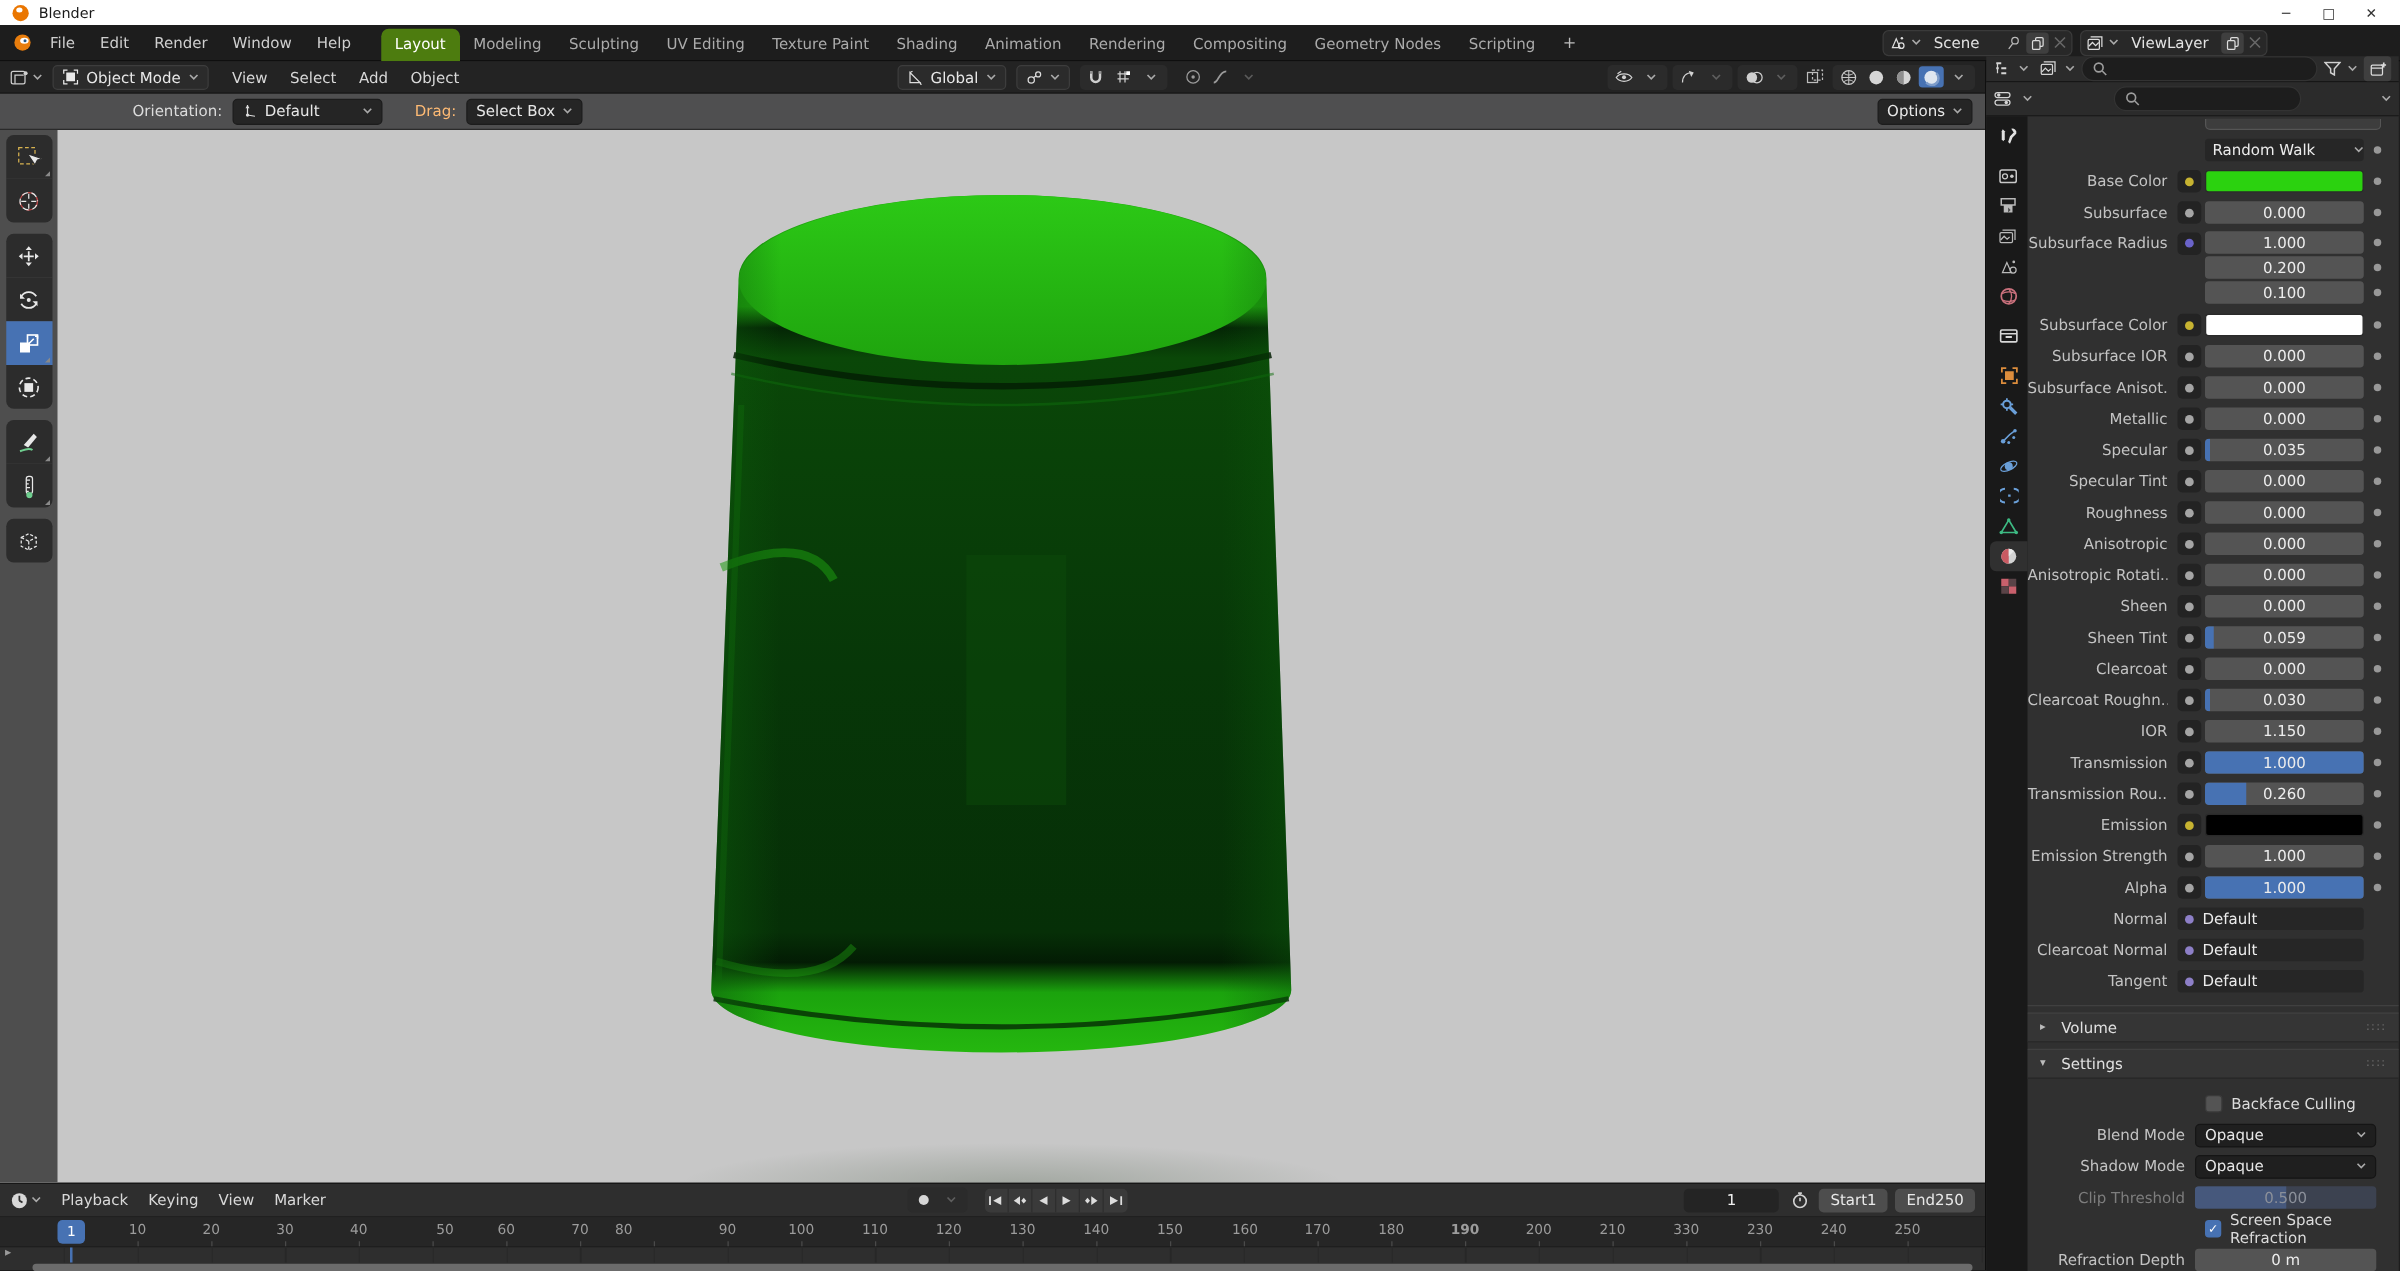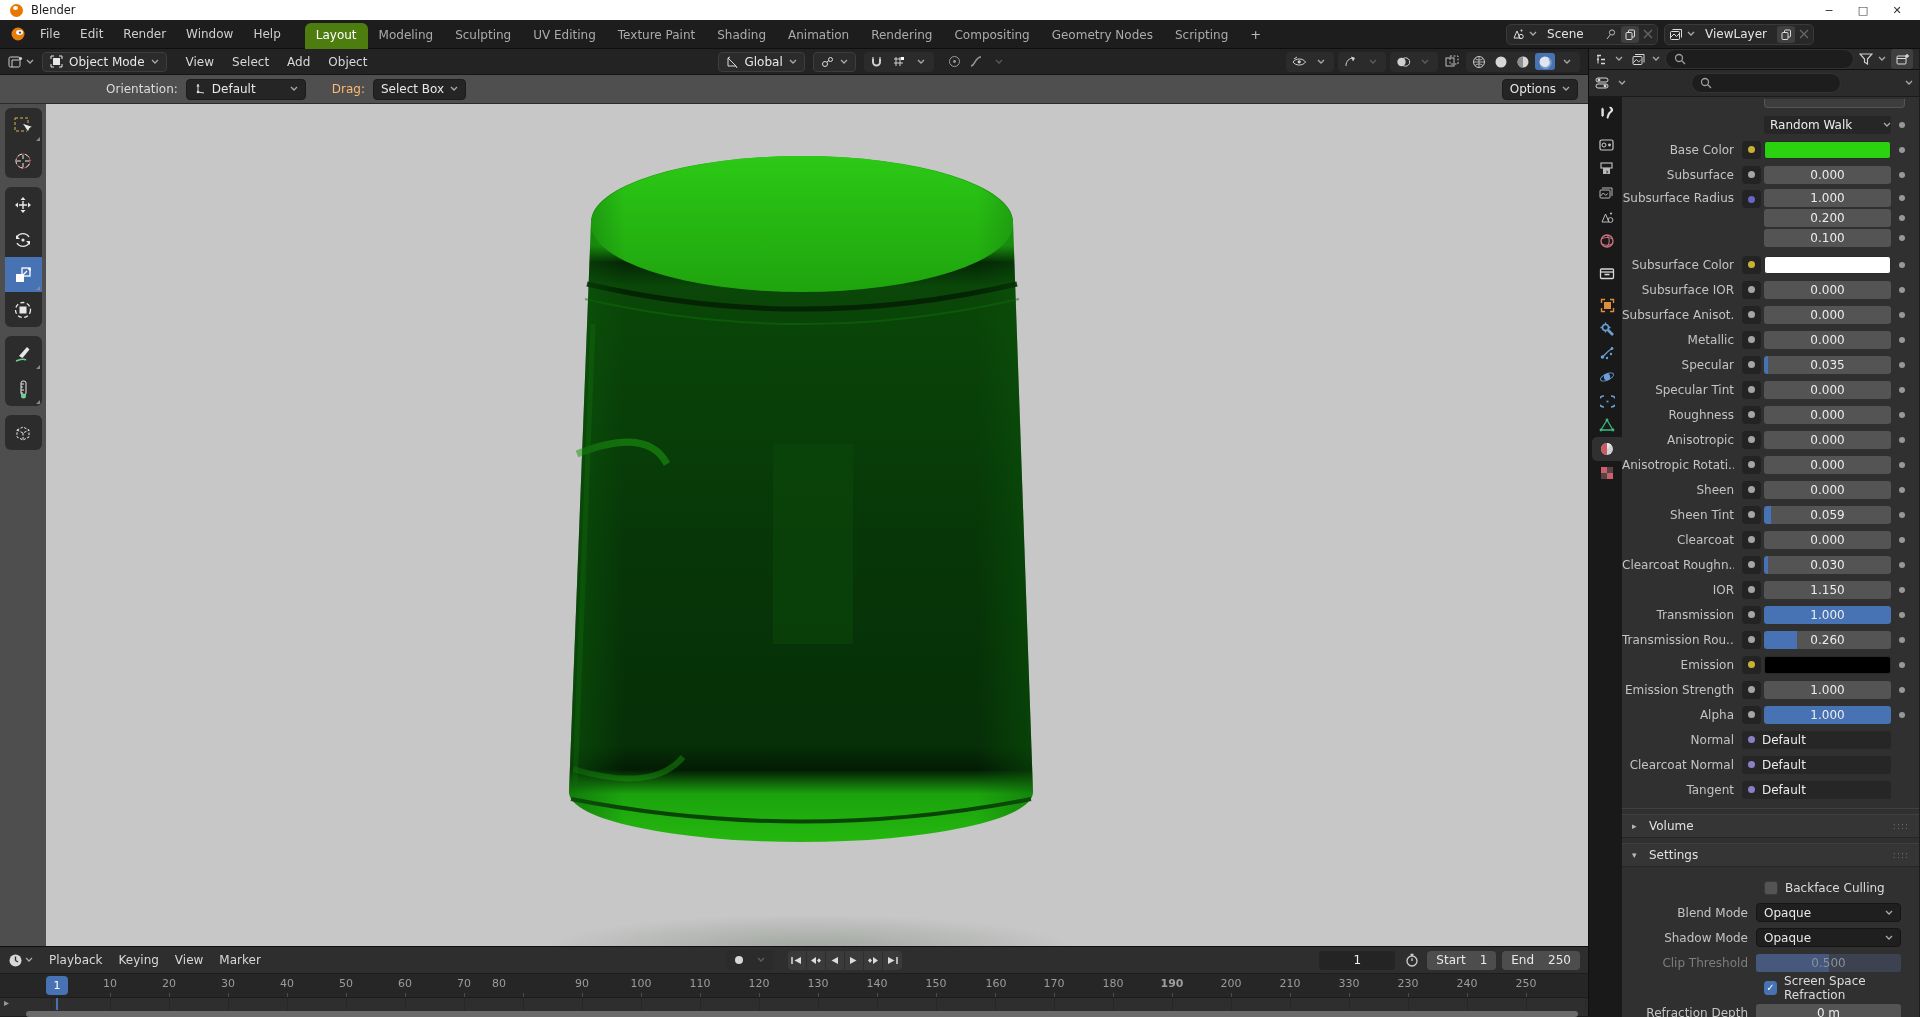--- a/index.html
+++ b/index.html
@@ -30,21 +30,21 @@
   .id-block { display:flex; align-items:center; background:#282828; border:1px solid #3a3a3a;
     border-radius:5px; height:21px; padding:0 4px; gap:4px; }
   .id-block .name { color:#e3e3e3; padding:0 6px; min-width:60px; }
   .mini-btn { width:18px; height:17px; display:flex; align-items:center; justify-content:center;
     background:#3f3f3f; border-radius:3px; color:#d0d0d0; }
   .ghost { opacity:.55; }
 
   
   .main { display:flex; height:967px; }
   .left-col { width:1589px; display:flex; flex-direction:column; border-right:1px solid #0f0f0f; }
-  .right-col { width:330px; display:flex; flex-direction:column; }
+  .right-col { width:330px; display:flex; flex-direction:column;justify-content:center; }
 
   
   .vp-header { height:26px; background:#232323; display:flex; align-items:center; padding:0 8px;
     border-bottom:1px solid #151515; gap:2px; }
   .vph-menu { padding:3px 9px; color:#d8d8d8; }
   .dd { display:flex; align-items:center; gap:6px; background:#2b2b2b; border:1px solid #3d3d3d;
     border-radius:4px; height:20px; padding:0 7px; color:#e8e8e8; }
   .icon { display:inline-flex; align-items:center; justify-content:center; }
   .vph-right { margin-left:auto; display:flex; align-items:center; gap:4px; }
   .seg { display:flex; align-items:center; gap:2px; background:#2b2b2b; border-radius:4px; padding:1px 3px; height:20px; }
@@ -78,21 +78,21 @@
   
   .timeline { height:70px; background:#2e2e2e; border-top:1px solid #101010; display:flex; flex-direction:column; }
   .tl-header { height:27px; display:flex; align-items:center; padding:0 8px; gap:2px; border-bottom:1px solid #1d1d1d; }
   .tl-menu { padding:3px 8px; color:#d8d8d8; }
   .play-group { display:flex; background:#3a3a3a; border-radius:4px; overflow:hidden; margin-left:12px; }
   .pbtn { width:19px; height:19px; display:flex; align-items:center; justify-content:center; border-right:1px solid #2e2e2e; }
   .pbtn:last-child { border-right:none; }
   .frame-field { margin-left:auto; width:76px; height:19px; background:#242424; border-radius:4px;
     display:flex; align-items:center; justify-content:center; color:#f0f0f0; }
   .range-field { height:19px; background:#4d4d4d; border-radius:4px; display:flex; align-items:center;
-    padding:0 9px; gap:14px; color:#e8e8e8; }
+    padding:0 9px; color:#e8e8e8; }
   .tl-ruler { position:relative; height:24px; background:#262626; border-bottom:1px solid #1c1c1c; }
   .tick { position:absolute; top:3px; transform:translateX(-50%); color:#9c9c9c; font-size:11px; }
   .tickline { position:absolute; bottom:0; width:1px; height:4px; background:#4a4a4a; }
   .playhead { position:absolute; left:46px; top:2px; width:22px; height:19px; background:#4772b3;
     border-radius:4px; color:#fff; display:flex; align-items:center; justify-content:center; font-size:11px; }
   .tl-channels { position:relative; height:12px; background:#2e2e2e;
     background-image:repeating-linear-gradient(90deg, #272727 0 1px, transparent 1px 59px);
     background-position:51px 0; }
   .playline { position:absolute; left:56px; top:0; width:2px; height:100%; background:#4772b3; }
   .tl-scroll { position:relative; flex:1; }
@@ -668,21 +668,21 @@
               <span>1</span>
             </div>
         <span class="tick" style="left: 110px;">10</span>
             <span class="tickline" style="left: 110px;"></span>
             <span class="tick" style="left: 169px;">20</span>
             <span class="tickline" style="left: 169px;"></span>
             <span class="tick" style="left: 228px;">30</span>
             <span class="tickline" style="left: 228px;"></span>
             <span class="tick" style="left: 287px;">40</span>
             <span class="tickline" style="left: 287px;"></span>
-            <span class="tick" style="left: 346px;">50</span>
+            <span class="tick" style="left: 356px;">50</span>
             <span class="tickline" style="left: 346px;"></span>
             <span class="tick" style="left: 405px;">60</span>
             <span class="tickline" style="left: 405px;"></span>
             <span class="tick" style="left: 464px;">70</span>
             <span class="tickline" style="left: 464px;"></span>
             <span class="tick" style="left: 499px;">80</span>
             <span class="tickline" style="left: 523px;"></span>
             <span class="tick" style="left: 582px;">90</span>
             <span class="tickline" style="left: 582px;"></span>
             <span class="tick" style="left: 641px;">100</span>

